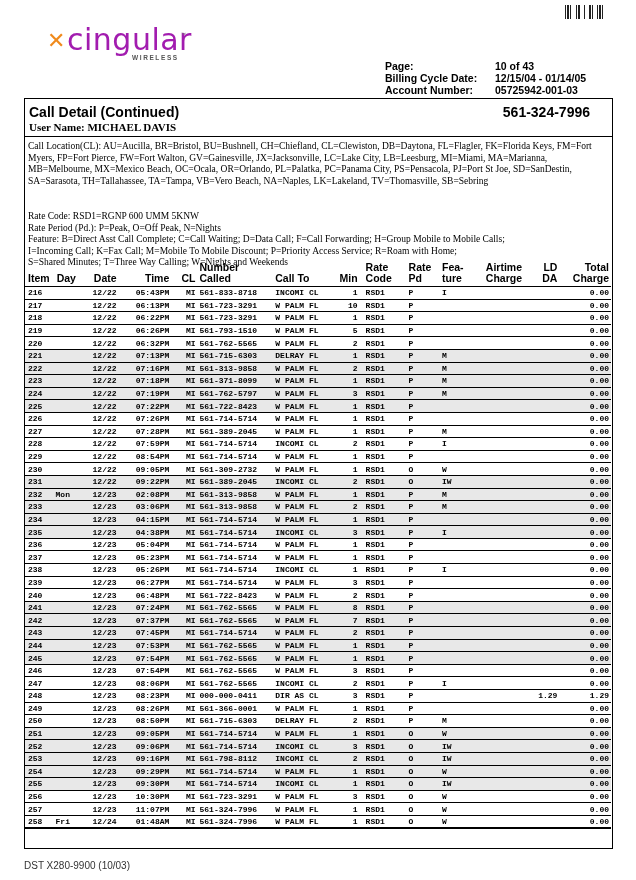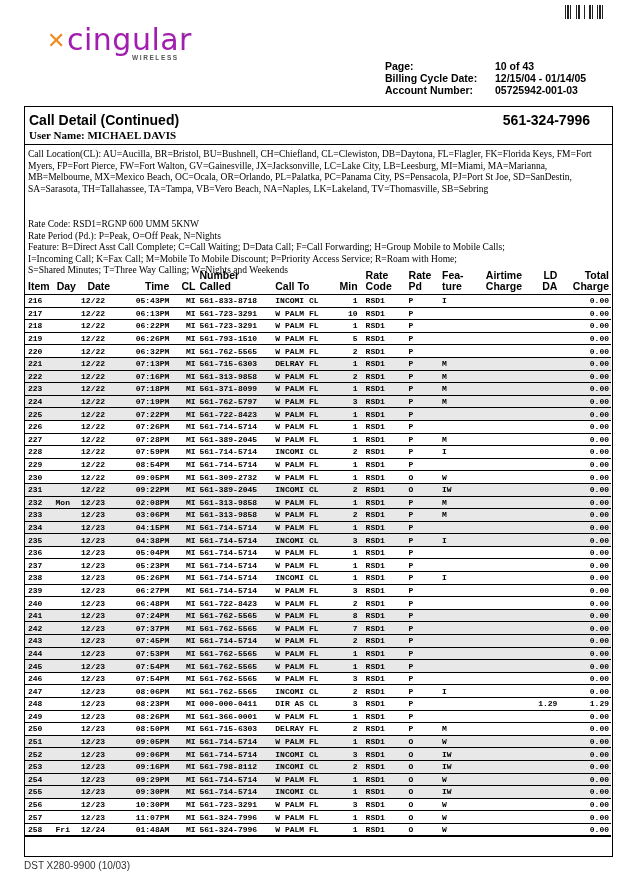--- a/index.html
+++ b/index.html
@@ -7,35 +7,35 @@
   .barcode { position:absolute; left:565px; top:5px; height:14px; display:flex; gap:1px; }
   .barcode span { display:block; height:14px; background:#222; }
   .logo { position:absolute; left:47px; top:25px; width:150px; height:40px; }
   .logo .x { position:absolute; left:0; top:3px; font-size:22px; color:#f08a1c; font-weight:bold; font-family:"DejaVu Sans", sans-serif; }
   .logo .word { position:absolute; left:20px; top:-3px; font-size:30px; color:#a21caf; font-family:"DejaVu Sans", sans-serif; letter-spacing:0.5px; }
   .logo .tm { position:absolute; left:134px; top:6px; font-size:5px; color:#777; }
   .logo .wireless { position:absolute; left:85px; top:29px; font-size:6.5px; color:#555; letter-spacing:1.6px; font-weight:bold; }
   .meta { position:absolute; left:385px; top:37px; font-size:10.5px; font-weight:bold; line-height:12px; font-family:"Liberation Sans", sans-serif;margin-top:23px; }
   .meta .row { display:flex; }
   .meta .k { width:110px; }
-  .frame { position:absolute; left:24px; top:106px; width:589px; height:751px; border:1.5px solid #000; box-sizing:border-box; }
+  .frame { position:absolute; left:24px; top:98px; width:589px; height:751px; border:1.5px solid #000; box-sizing:border-box; }
   .hdr { position:absolute; left:0; top:0; width:100%; height:37px; border-bottom:1px solid #000; }
   .hdr .title { position:absolute; left:4px; top:5px; font-size:14px; font-weight:bold; }
   .hdr .phone { position:absolute; right:22px; top:5px; font-size:14px; font-weight:bold; }
   .hdr .user { position:absolute; left:4px; top:22px; font-size:11px; font-weight:bold; font-family:"Liberation Serif", serif; }
   .legend { position:absolute; left:3px; top:42px; width:580px; font-family:"Liberation Serif", serif; font-size:9.5px; line-height:11.5px; }
   .legend2 { position:absolute; left:3px; top:112px; width:580px; font-family:"Liberation Serif", serif; font-size:9.5px; line-height:11.5px; }
   table { position:absolute; left:0; top:163px; width:586px; border-collapse:collapse; }
   th { font-family:"Liberation Sans", sans-serif; font-size:10.5px; font-weight:bold; line-height:11px; vertical-align:bottom; padding:0 2px 2px 2px; text-align:center; }
   td { font-family:"Liberation Mono", monospace; font-weight:bold; font-size:8px; height:12.6px; padding:0 2px; white-space:nowrap; border-top:1px solid #000; box-sizing:border-box; }
   tr.shade td { background:#e8e8e8; }
   tbody tr:last-child td { border-bottom:2.5px solid #000; }
   .c-item { width:24px; text-align:left; padding-left:3px; }
   .c-day { width:22px; }
-  .c-date { width:38px; }
+  .c-date { width:38px; text-align:right; }
   .c-time { width:52px; text-align:right; }
   .c-cl { width:24px; text-align:right; }
   .c-num { width:70px; text-align:left; }
   .c-callto { width:62px; text-align:left; padding-left:6px; }
   .c-min { width:20px; text-align:right; }
   .c-rcode { width:32px; text-align:left; padding-left:6px; }
   .c-rpd { width:26px; text-align:left; padding-left:10px; }
   .c-feat { width:30px; text-align:left; padding-left:6px; }
   .c-air { width:50px; text-align:right; }
   .c-ld { width:34px; text-align:right; }

